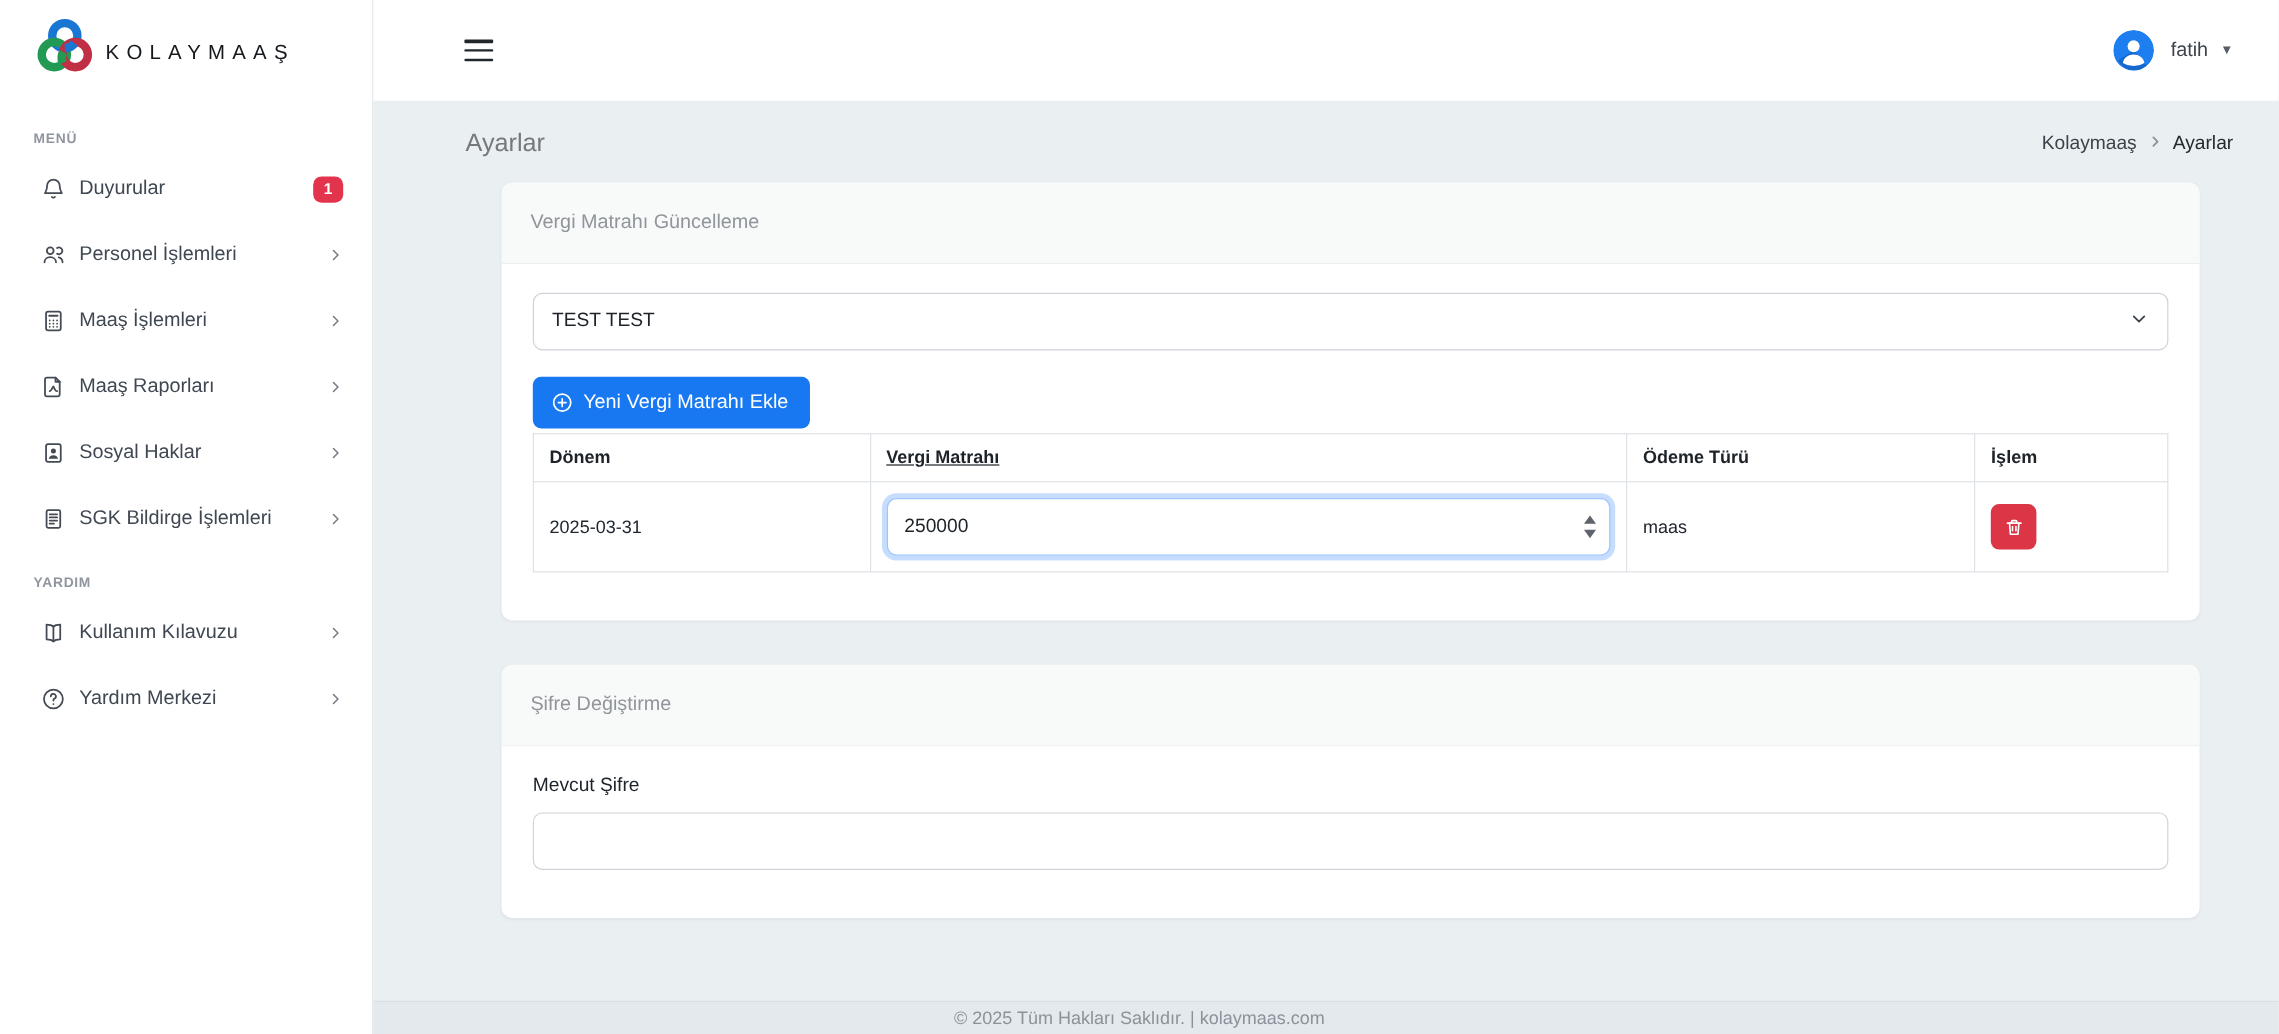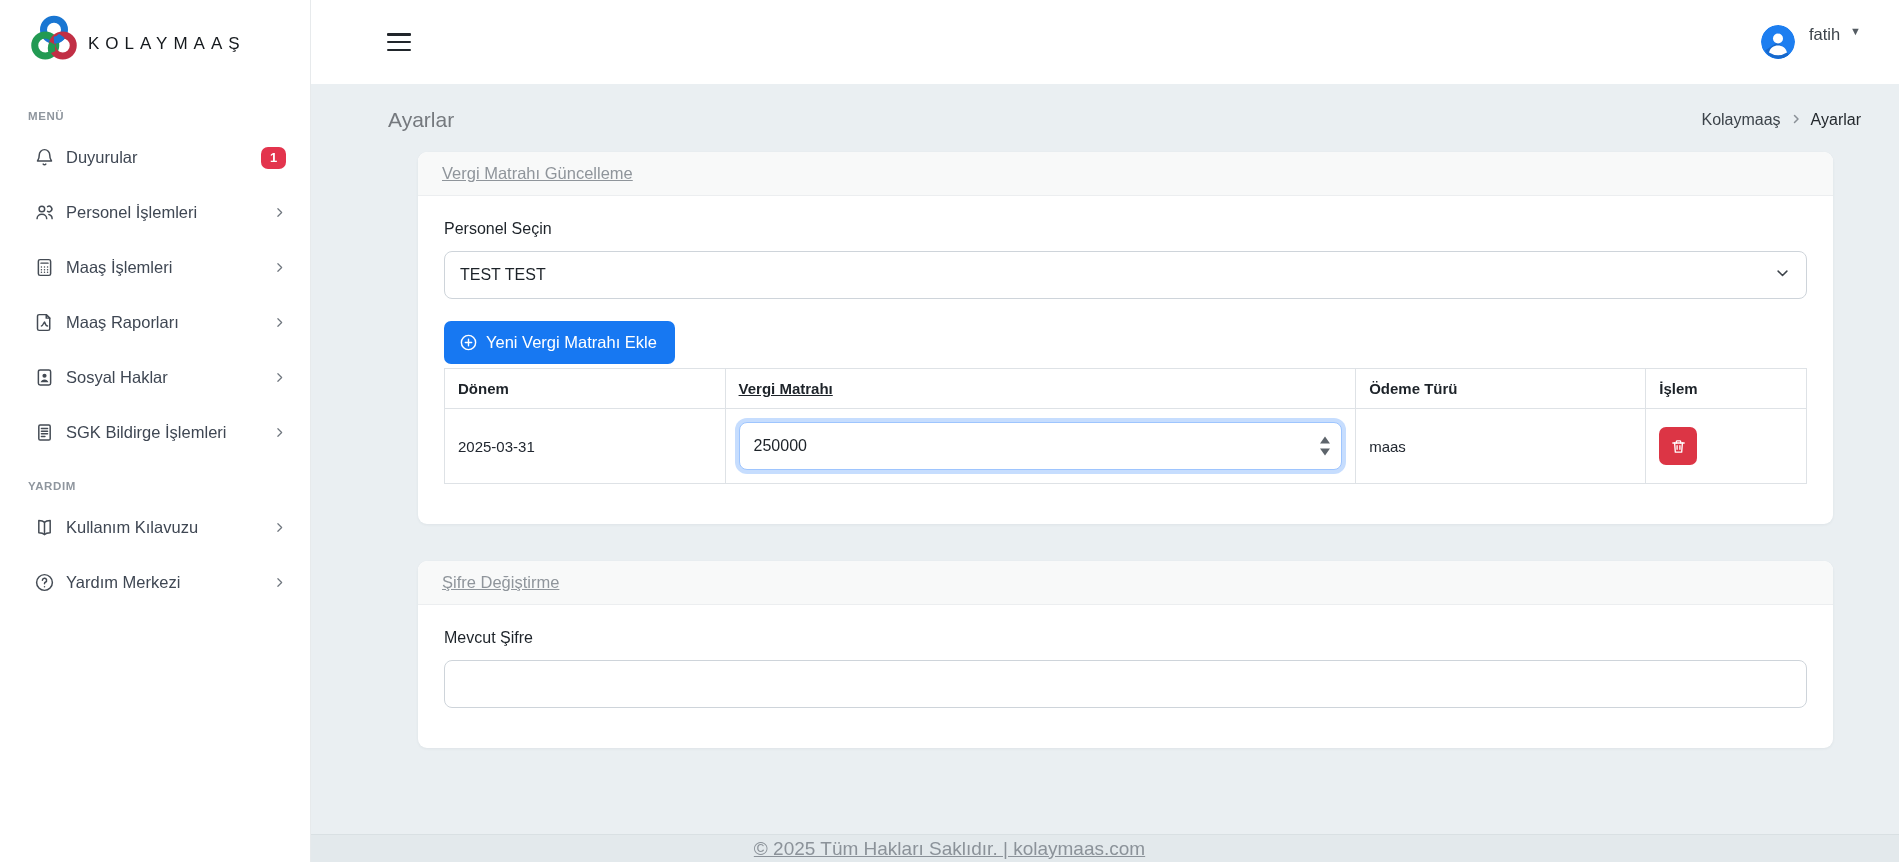--- a/index.html
+++ b/index.html
@@ -38,21 +38,21 @@
   .chev { color: #6f767e; display: flex; align-items: center; }
   .chev svg { width: 13px; height: 13px; stroke: #6f767e; }
 
   
   .topbar {
     position: absolute; left: 311px; top: 0; right: 0; height: 84px;
     background: #ffffff; z-index: 20; display: flex; align-items: center;
   }
   .hamburger { margin-left: 76px; width: 24px; height: 18px; display: flex; flex-direction: column; justify-content: space-between; cursor: pointer; }
   .hamburger span { display: block; height: 2.5px; background: #21262b; border-radius: 1px; }
-  .topbar-right { margin-left: auto; margin-right: 38px; display: flex; align-items: flex-start; gap: 14px; cursor: pointer; }
+  .topbar-right { margin-left: auto; margin-right: 38px; display: flex; align-items: center; gap: 14px; cursor: pointer; }
   .avatar { width: 34px; height: 34px; border-radius: 50%; overflow: hidden; }
   .user-name { font-size: 16.5px; color: #3c434a; }
   .caret-down { font-size: 11px; color: #555c63; margin-left: -4px; }
 
   
   .main {
     position: absolute; left: 311px; top: 84px; right: 0; bottom: 0;
     overflow: hidden;
   }
   .page-head {
@@ -65,23 +65,22 @@
   .breadcrumb .bc-sep svg { width: 12px; height: 12px; stroke: #8a9097; }
   .breadcrumb .bc-current { color: #24292e; }
 
   .card {
     background: #fff; border-radius: 9px; margin: 0 66px 37px 107px;
     box-shadow: 0 1px 3px rgba(40,50,60,0.06);
     overflow: hidden;
   }
   .card-header {
     background: #f8f9f9; border-bottom: 1px solid #eceef0;
-    padding: 12px 24px; font-size: 16.5px; color: #8f959b;
+    padding: 24px 24px; font-size: 16.5px; color: #8f959b;
     border-radius: 9px 9px 0 0;
-    text-decoration: underline;
   }
   .card-body { padding: 24px 26px 40px 26px; }
 
   .field-label { font-size: 16px; color: #1d2329; margin-bottom: 13px; }
 
   .select-box {
     position: relative; height: 48px; border: 1px solid #ced4da; border-radius: 8px;
     display: flex; align-items: center; padding: 0 44px 0 15px; background: #fff;
     font-size: 16px; color: #1d2329; cursor: pointer;
   }
@@ -132,21 +131,21 @@
     width: 100%; height: 48px; border: 1px solid #ced4da; border-radius: 8px;
     font-size: 16px; padding: 0 15px; font-family: inherit; outline: none;
   }
 
   
   .footer {
     position: absolute; left: 0; bottom: 0; width: 1899px; height: 28px;
     background: #e3e9ec; border-top: 1px solid #d9e0e3; z-index: 25;
     display: flex; align-items: center; justify-content: center;
   }
-  .footer-text { font-size: 19px; color: #8b9299; text-decoration: underline; }
+  .footer-text { font-size: 15px; color: #8b9299; }
 </style>
 </head>
 <body>
 
 <aside class="sidebar">
   <div class="logo-wrap">
     <span>
       <svg width="56" height="56" viewBox="0 0 64 64" fill="none">
         <circle cx="32" cy="18" r="12" stroke="#1976d2" stroke-width="8"></circle>
         <circle cx="22" cy="36" r="12" stroke="#229a53" stroke-width="8"></circle>
@@ -315,21 +314,20 @@
             <path d="M9 5l7 7-7 7"></path>
           </svg>
       </span>
       <span class="bc-current">Ayarlar</span>
     </div>
   </div>
 
   <section class="card">
     <div class="card-header">Vergi Matrahı Güncelleme</div>
     <div class="card-body">
-      <div class="field-label">Personel Seçin</div>
 
       <div class="select-box">
         <span>TEST TEST</span>
         <span class="sel-chev">
           <svg viewBox="0 0 24 24" fill="none" stroke-width="2.4" stroke-linecap="round" stroke-linejoin="round">
               <path d="M5 9l7 7 7-7"></path>
             </svg>
         </span>
       </div>
 

